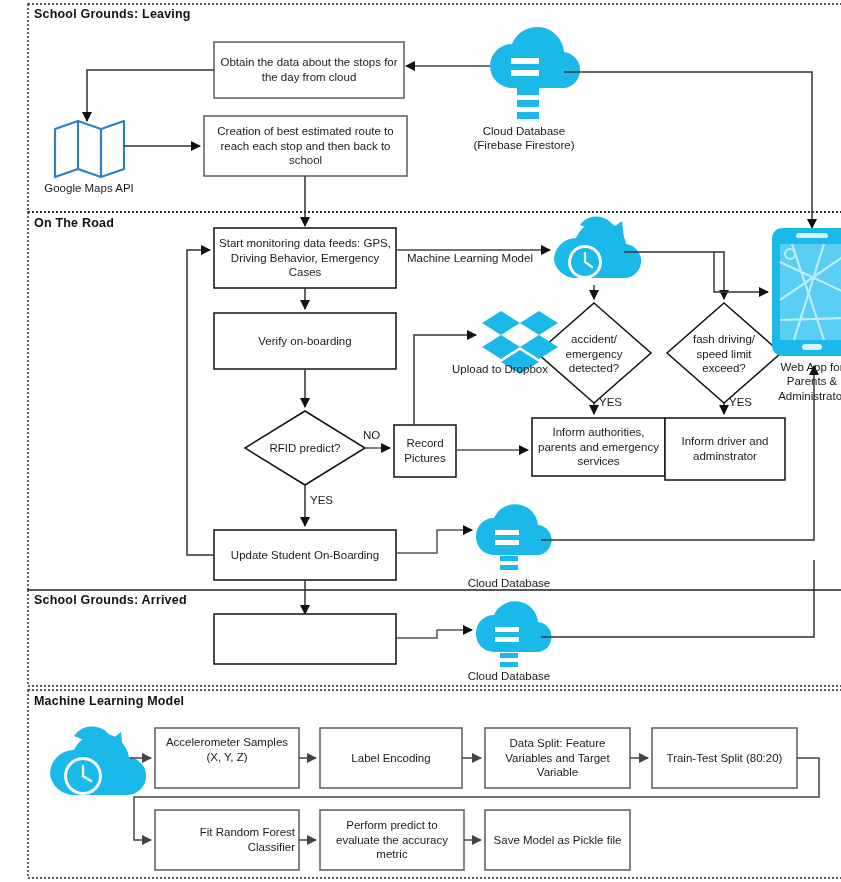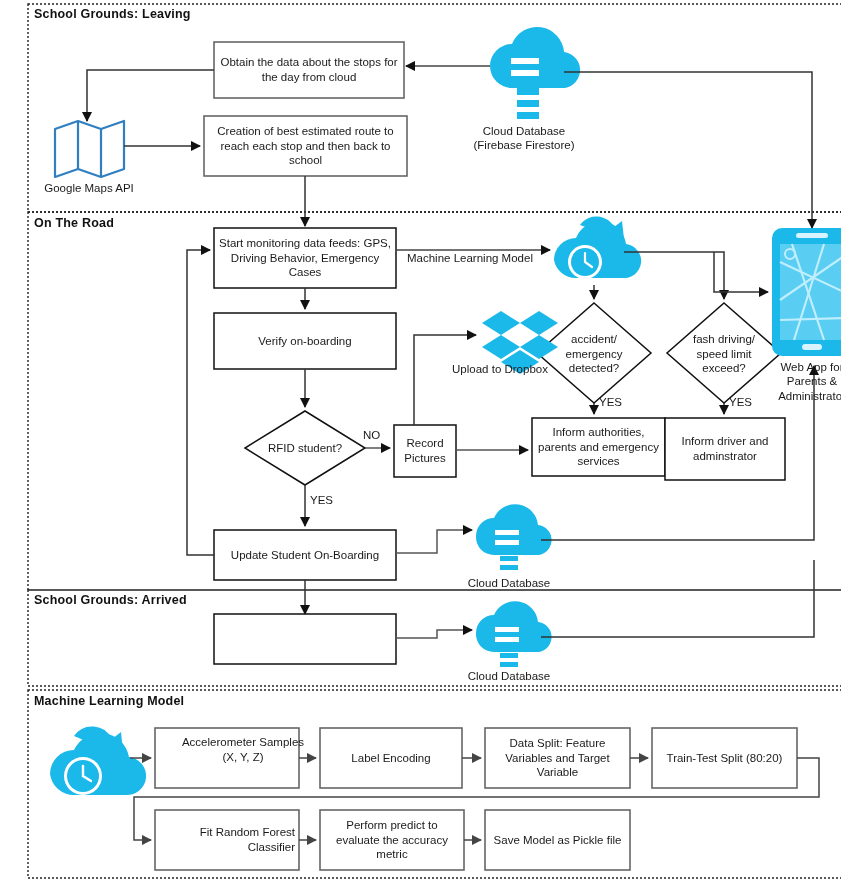--- a/index.html
+++ b/index.html
@@ -219,37 +219,37 @@
   <div class="sec-title" style="left:10px;top:694px;">Machine Learning Model</div>
 
   <div class="nodetext" style="left:194px;top:42px;width:182px;height:56px;">Obtain the data about the stops for the day from cloud</div>
   <div class="nodetext" style="left:184px;top:116px;width:195px;height:60px;">Creation of best estimated route to reach each stop and then back to school</div>
   <div class="iconlabel" style="left:5px;top:181px;width:120px;">Google Maps API</div>
   <div class="iconlabel" style="left:420px;top:124px;width:160px;">Cloud Database
 (Firebase Firestore)</div>
 
   <div class="nodetext" style="left:194px;top:228px;width:174px;height:60px;">Start monitoring data feeds: GPS, Driving Behavior, Emergency Cases</div>
   <div class="nodetext" style="left:194px;top:313px;width:174px;height:56px;">Verify on-boarding</div>
-  <div class="nodetext" style="left:231px;top:438px;width:100px;height:20px;">RFID student?</div>
+  <div class="nodetext" style="left:231px;top:438px;width:100px;height:20px;">RFID predict?</div>
   <div class="nodetext" style="left:370px;top:425px;width:62px;height:52px;">Record Pictures</div>
   <div class="iconlabel" style="left:410px;top:362px;width:132px;">Upload to Dropbox</div>
   <div class="edgelabel" style="left:383px;top:252px;">Machine Learning Model</div>
   <div class="nodetext" style="left:527px;top:328px;width:86px;height:52px;">accident/ emergency detected?</div>
   <div class="nodetext" style="left:657px;top:328px;width:86px;height:52px;">fash driving/ speed limit exceed?</div>
   <div class="nodetext" style="left:510px;top:418px;width:129px;height:58px;">Inform authorities, parents and emergency services</div>
   <div class="nodetext" style="left:644px;top:418px;width:114px;height:62px;">Inform driver and adminstrator</div>
   <div class="iconlabel" style="left:735px;top:360px;width:106px;">Web App for
 Parents &amp;
 Administrator</div>
   <div class="nodetext" style="left:194px;top:530px;width:174px;height:50px;">Update Student On-Boarding</div>
   <div class="iconlabel" style="left:425px;top:576px;width:120px;">Cloud Database</div>
 
   <div class="iconlabel" style="left:425px;top:669px;width:120px;">Cloud Database</div>
 
-  <div class="nodetext" style="left:151px;top:728px;width:136px;height:44px;">Accelerometer Samples (X, Y, Z)</div>
+  <div class="nodetext" style="left:135px;top:728px;width:136px;height:44px;">Accelerometer Samples (X, Y, Z)</div>
   <div class="nodetext" style="left:300px;top:728px;width:134px;height:60px;">Label Encoding</div>
   <div class="nodetext" style="left:464px;top:728px;width:139px;height:60px;">Data Split: Feature Variables and Target Variable</div>
   <div class="nodetext" style="left:631px;top:728px;width:139px;height:60px;">Train-Test Split (80:20)</div>
   <div class="nodetext" style="left:135px;top:810px;width:136px;height:60px;text-align:right;">Fit Random Forest Classifier</div>
   <div class="nodetext" style="left:464px;top:810px;width:139px;height:60px;">Save Model as Pickle file</div>
   <div class="nodetext" style="left:300px;top:810px;width:136px;height:60px;">Perform predict to evaluate the accuracy metric</div>
 
   <div class="edgelabel" style="left:339px;top:429px;">NO</div>
   <div class="edgelabel" style="left:286px;top:494px;">YES</div>
   <div class="edgelabel" style="left:575px;top:396px;">YES</div>

